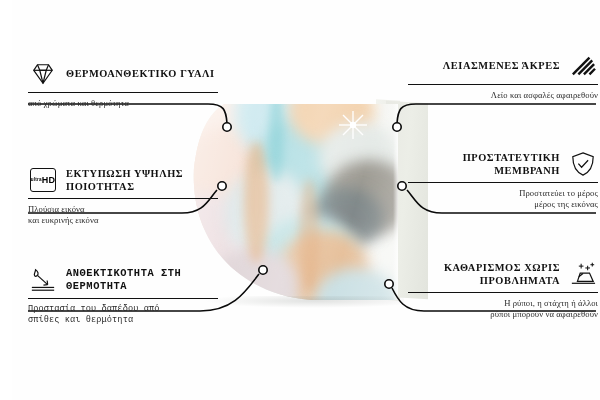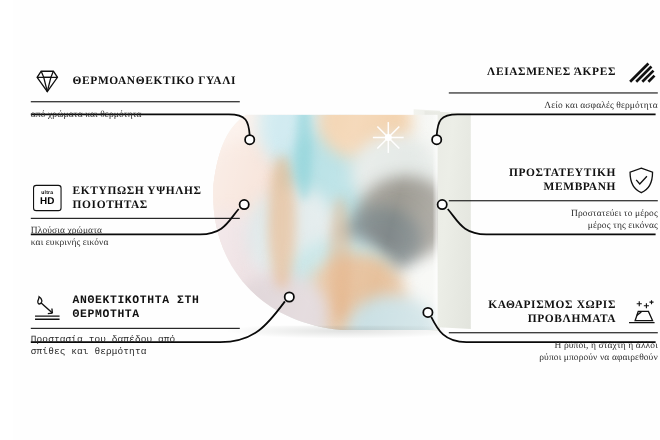--- a/index.html
+++ b/index.html
@@ -70,30 +70,30 @@
   .f-sub {
     margin-top:5px; font-size:8.6px; line-height:10.8px; color:#2b2b2b; letter-spacing:.1px;
   }
 
   
   #feat-heat-glass   { top:60px;  }
   #feat-print        { top:166px; }
   #feat-heat-res     { top:266px;font-family:Liberation Mono, monospace; }
   #feat-edges        { top:52px;font-family:Liberation Serif, serif;  }
   #feat-membrane     { top:150px; }
-  #feat-cleaning     { top:270px; }
+  #feat-cleaning     { top:260px; }
 
   svg.connectors { position:absolute; left:0; top:0; width:600px; height:400px; pointer-events:none; }
   svg.connectors path { fill:none; stroke:#0a0a0a; stroke-width:1.6; }
   svg.connectors circle { fill:#ffffff; stroke:#0a0a0a; stroke-width:1.6; }
 
   .ic { stroke:#111; fill:none; stroke-width:1.3; }
   .hdbox {
     width:26px; height:24px; border:1.4px solid #111; border-radius:3px;
-    display:flex; flex-direction:column; align-items:center; justify-content:center; line-height:1;
+    display:flex; flex-direction:row; align-items:center; justify-content:center; line-height:1;
   }
   .hdbox .u { font-size:4.6px; font-weight:700; font-family:"Liberation Sans",sans-serif; letter-spacing:.2px; }
   .hdbox .h { font-size:9px; font-weight:700; font-family:"Liberation Sans",sans-serif; letter-spacing:.2px; }
 </style>
 </head>
 <body>
 
 <div id="stage">
 
   <div class="product-wrap">
@@ -184,21 +184,21 @@
       <span class="f-icon">
         <span class="hdbox">
           <span class="u">ultra</span>
           <span class="h">HD</span>
         </span>
       </span>
       <span class="f-title">ΕΚΤΥΠΩΣΗ ΥΨΗΛΗΣ ΠΟΙΟΤΗΤΑΣ</span>
     </div>
     <div class="rule"></div>
     <div class="f-sub">
-      <div>Πλούσια χρώματα</div>
+      <div>Πλούσια εικόνα</div>
       <div>και ευκρινής εικόνα</div>
     </div>
   </div>
 
   <div class="feature left" id="feat-heat-res">
     <div class="f-head">
       <span class="f-icon">
         <svg viewBox="0 0 30 28" width="28" height="26">
           <g class="ic">
             <path d="M7 3 C10 5 10.5 8 8.5 9.5 C6.5 11 5 9 6 6.5 C6.5 5 7 4 7 3 Z"></path>
@@ -228,21 +228,21 @@
             <line x1="10" y1="22" x2="25" y2="7"></line>
             <line x1="16" y1="22" x2="27" y2="11"></line>
             <line x1="22" y1="22" x2="28" y2="16"></line>
           </g>
         </svg>
       </span>
       <span class="f-title">ΛΕΙΑΣΜΕΝΕΣ ΆΚΡΕΣ</span>
     </div>
     <div class="rule"></div>
     <div class="f-sub">
-      <div>Λείο και ασφαλές θερμότητα</div>
+      <div>Λείο και ασφαλές αφαιρεθούν</div>
       <div></div>
     </div>
   </div>
 
   <div class="feature right" id="feat-membrane">
     <div class="f-head">
       <span class="f-icon">
         <svg viewBox="0 0 30 28" width="28" height="26">
           <g class="ic">
             <path d="M15 2 L26 6 C26 16 22 23 15 26 C8 23 4 16 4 6 Z"></path>

